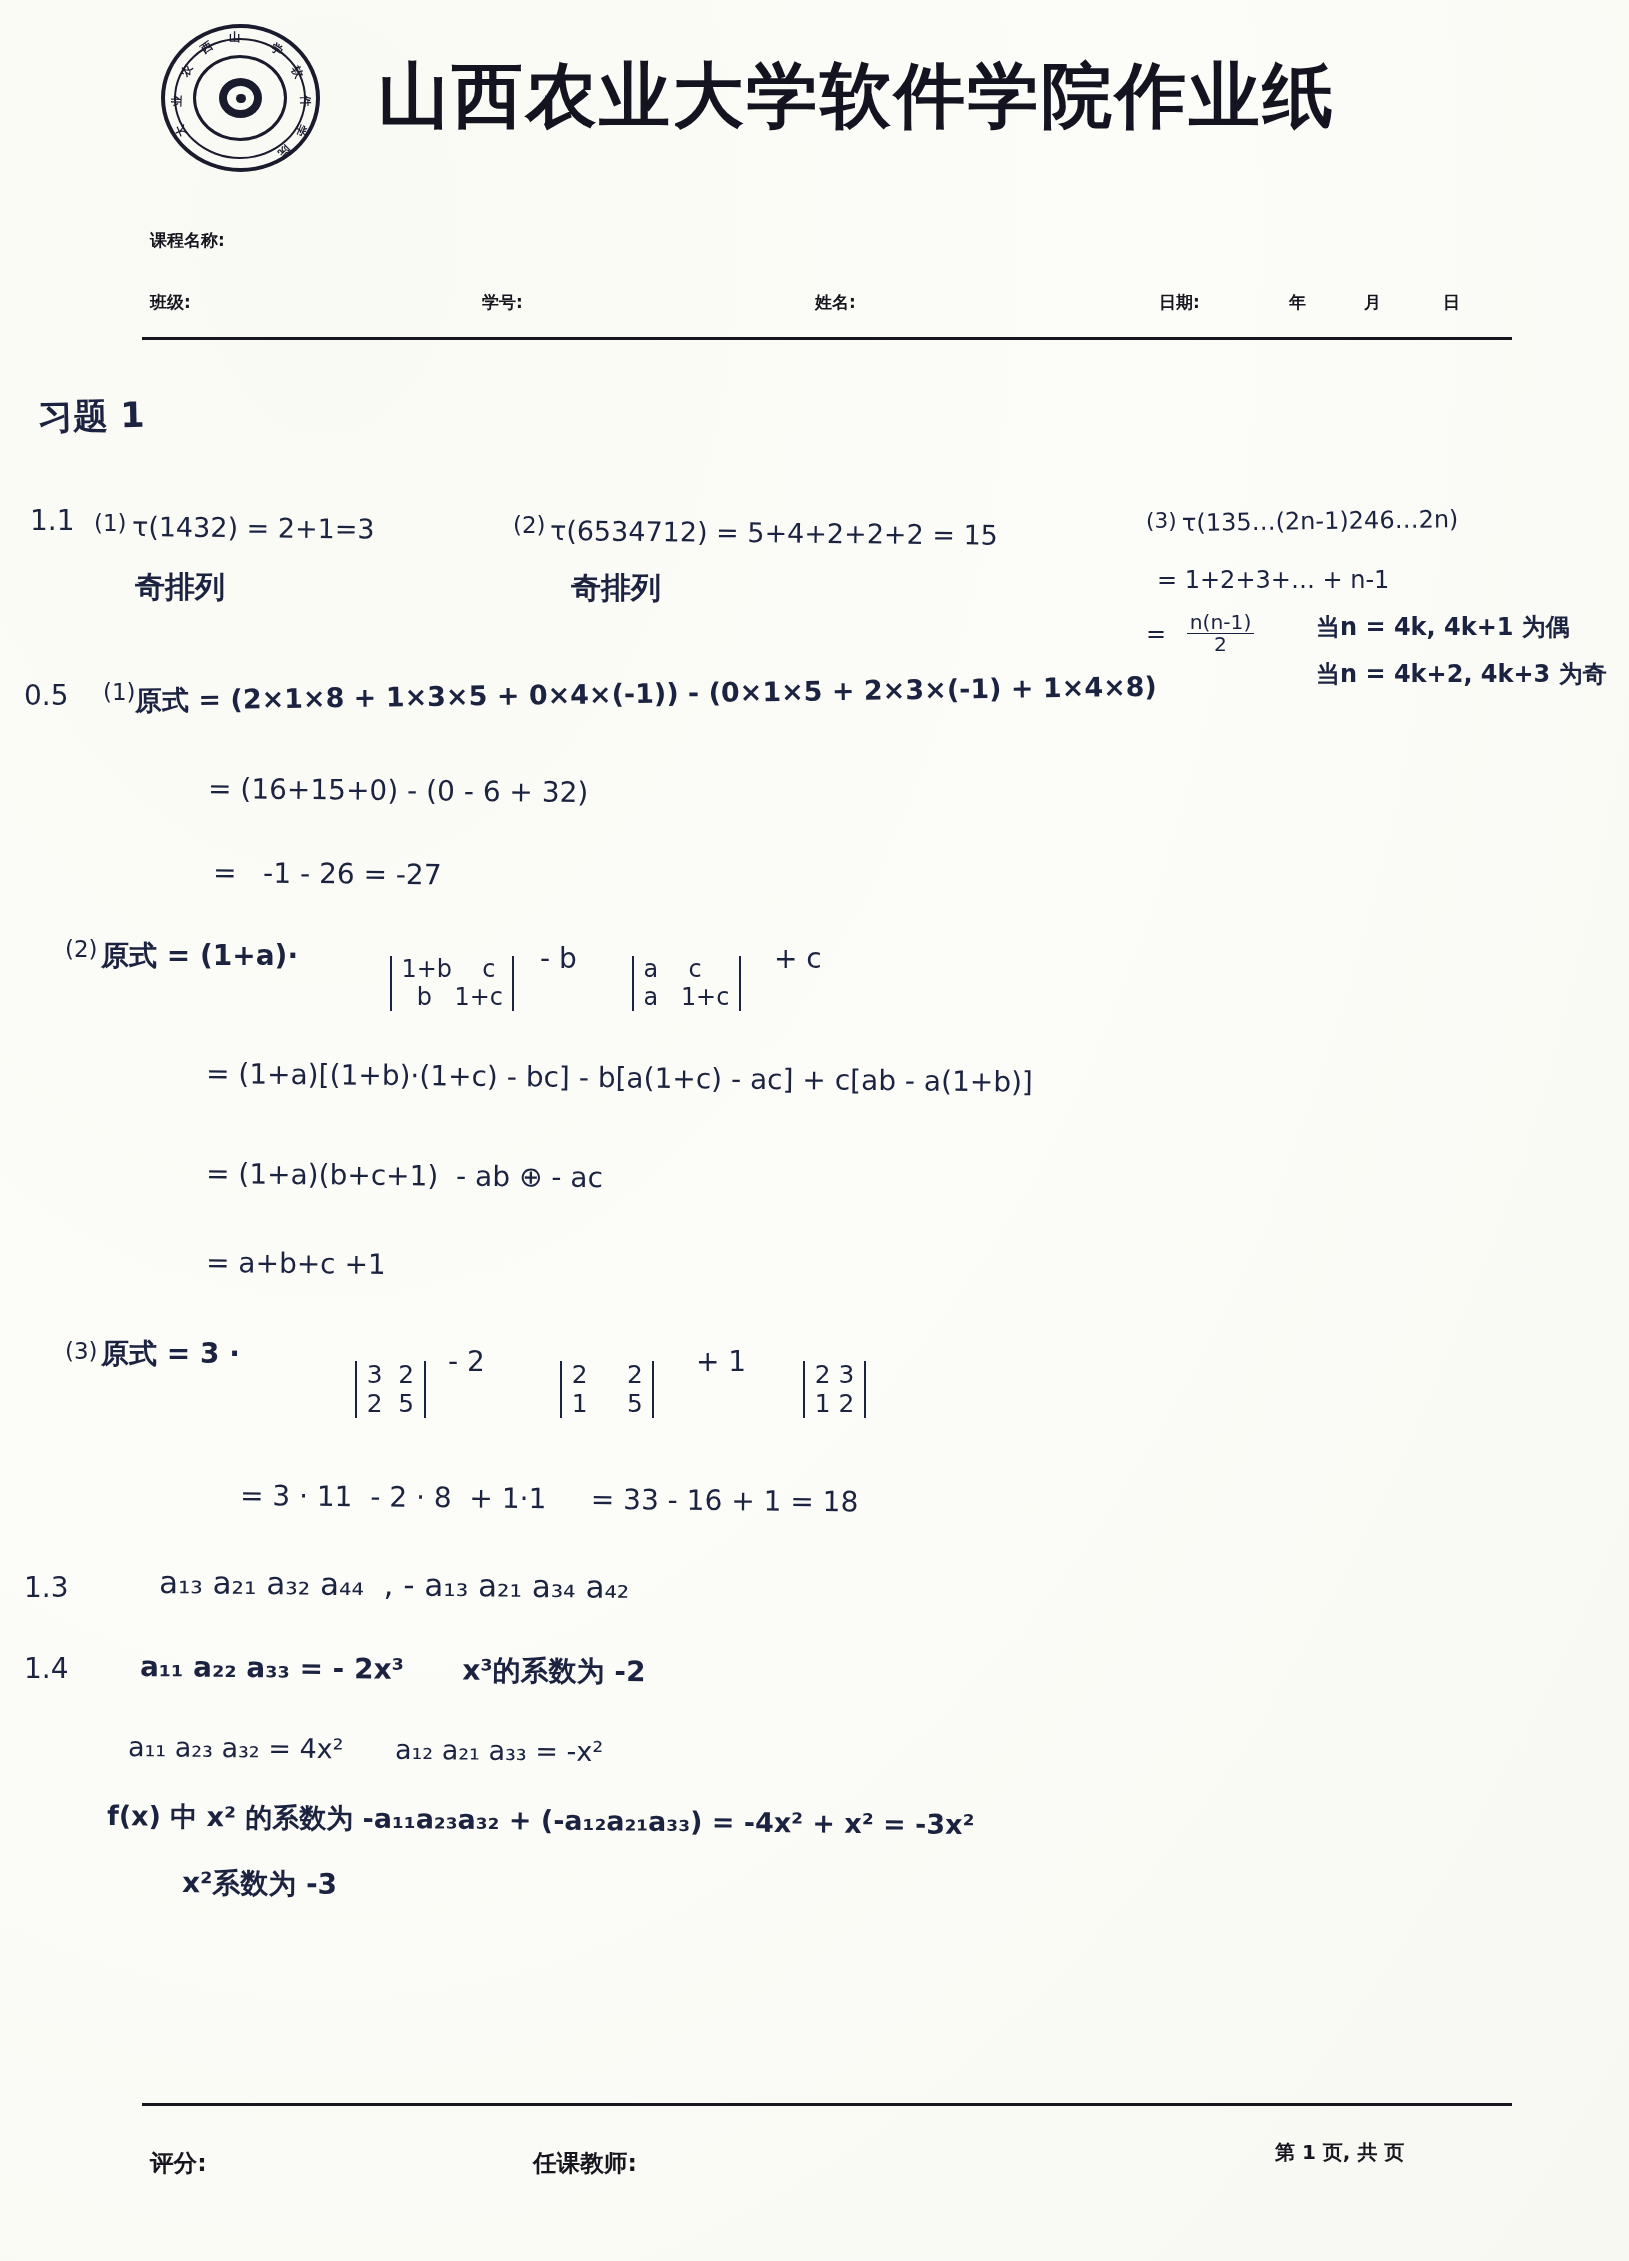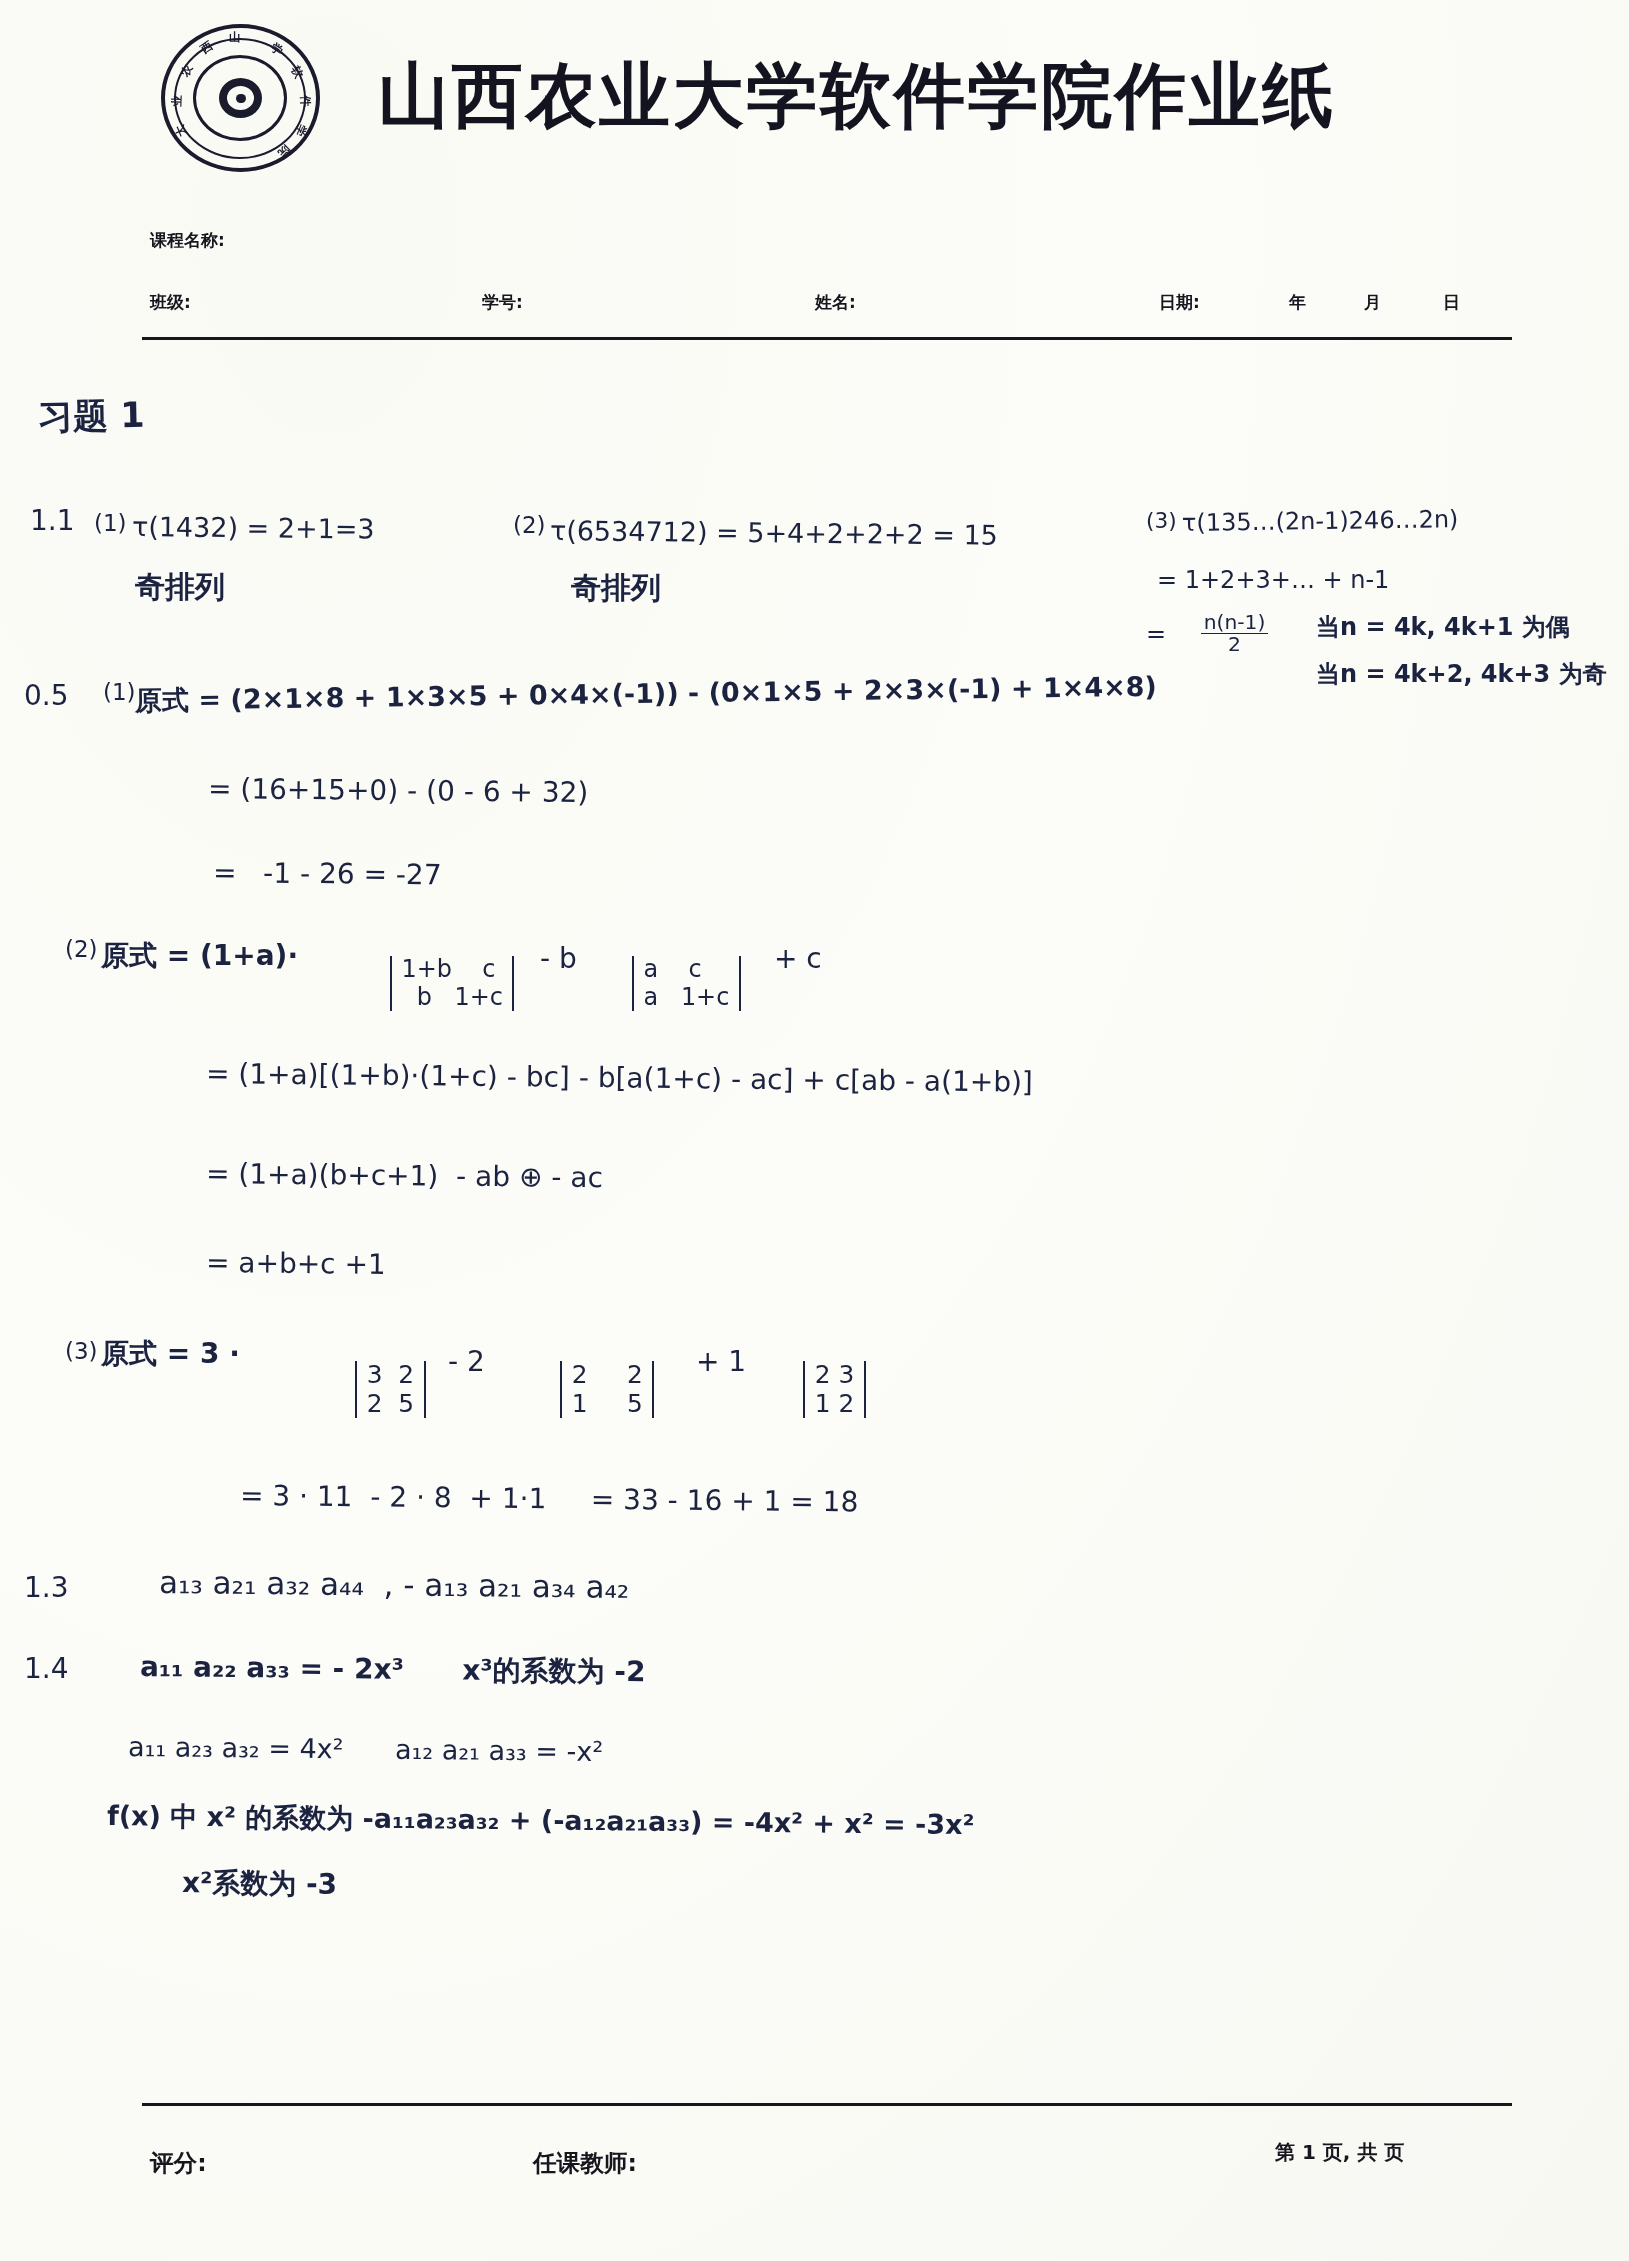--- a/index.html
+++ b/index.html
@@ -168,21 +168,21 @@
     color: #1c2340;
   }
 
   
   .frac {
     display: inline-block;
     vertical-align: middle;
     text-align: center;
     font-size: 0.78em;
     line-height: 1.05;
-    margin: 0 19px;
+    margin: 0 5px;
   }
   .frac .num { display: block; padding: 0 2.7px; }
   .frac .den { display: block; border-top: 1.3px solid #1c2340; padding: 0 2.7px; }
 
   
   .det {
     display: inline-block;
     border-left: 2px solid #1c2340;
     border-right: 2px solid #1c2340;
     padding: 0 9.4px;

